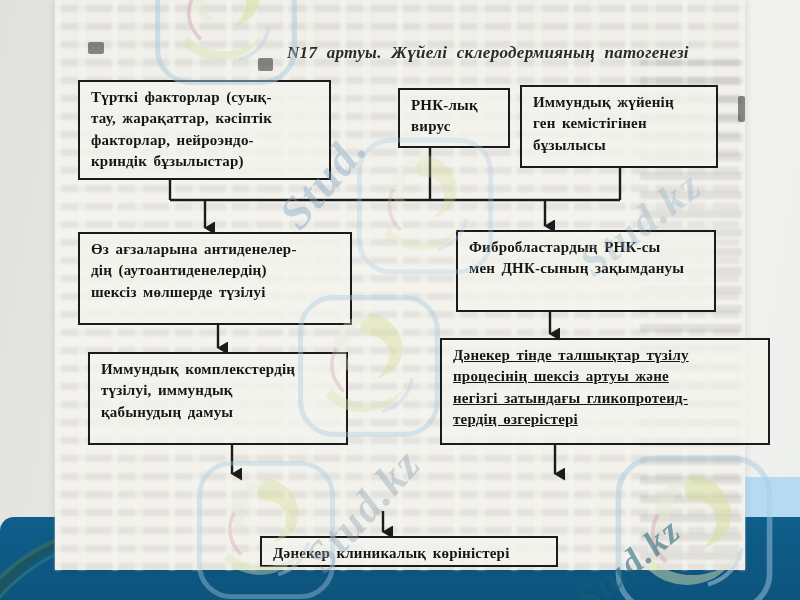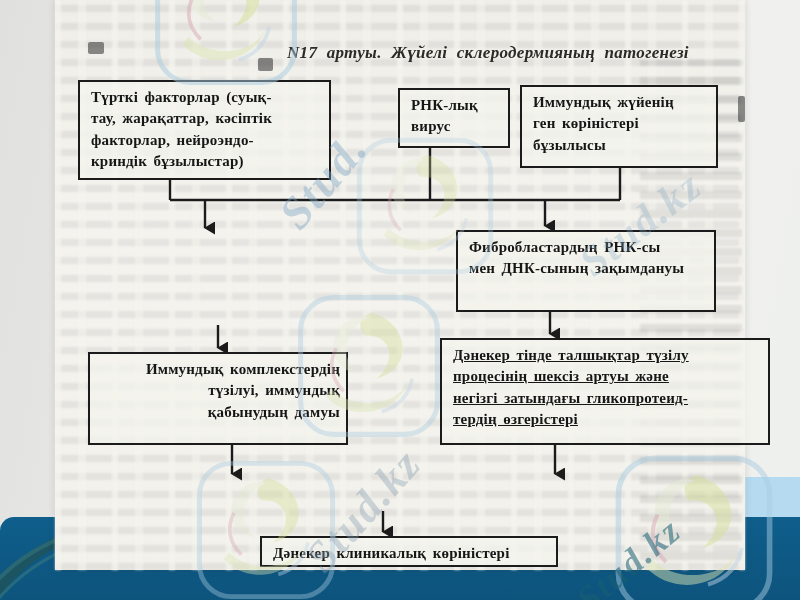--- a/index.html
+++ b/index.html
@@ -114,25 +114,28 @@
     </svg>
 
   <div class="fc-layer">
       <div class="fc-box" style="left: 78px; top: 80px; width: 253px; height: 100px;">Түрткі факторлар (суық-
 тау, жарақаттар, кәсіптік
 факторлар, нейроэндо-
 криндік бұзылыстар)</div>
       <div class="fc-box" style="left: 378px; top: 88px; width: 112px; height: 60px; margin-left: 20px;">РНК-лық
 вирус</div>
       <div class="fc-box" style="left: 520px; top: 85px; width: 198px; height: 83px;">Иммундық жүйенің
-ген көріністері
+ген кемістігінен
 бұзылысы</div>
+      <div class="fc-box" style="left: 78px; top: 232px; width: 274px; height: 93px;">Өз ағзаларына антиденелер-
+дің (аутоантиденелердің)
+шексіз мөлшерде түзілуі</div>
       <div class="fc-box" style="left: 428px; top: 230px; width: 260px; height: 82px; margin-left: 28px;">Фибробластардың РНК-сы
 мен ДНК-сының зақымдануы</div>
-      <div class="fc-box" style="left: 88px; top: 352px; width: 260px; height: 93px; text-align: right;">Иммундық комплекстердің
+      <div class="fc-box" style="left: 88px; top: 352px; width: 260px; height: 93px;">Иммундық комплекстердің
 түзілуі, иммундық
 қабынудың дамуы</div>
       <div class="fc-box" style="left: 440px; top: 338px; width: 330px; height: 107px; text-decoration: underline;">Дәнекер тінде талшықтар түзілу
 процесінің шексіз артуы және
 негізгі затындағы гликопротеид-
 тердің өзгерістері</div>
       <div class="fc-box" style="left: 260px; top: 536px; width: 298px; height: 31px;">Дәнекер клиникалық көріністері</div>
     </div>
 
   <div class="wm-layer">

